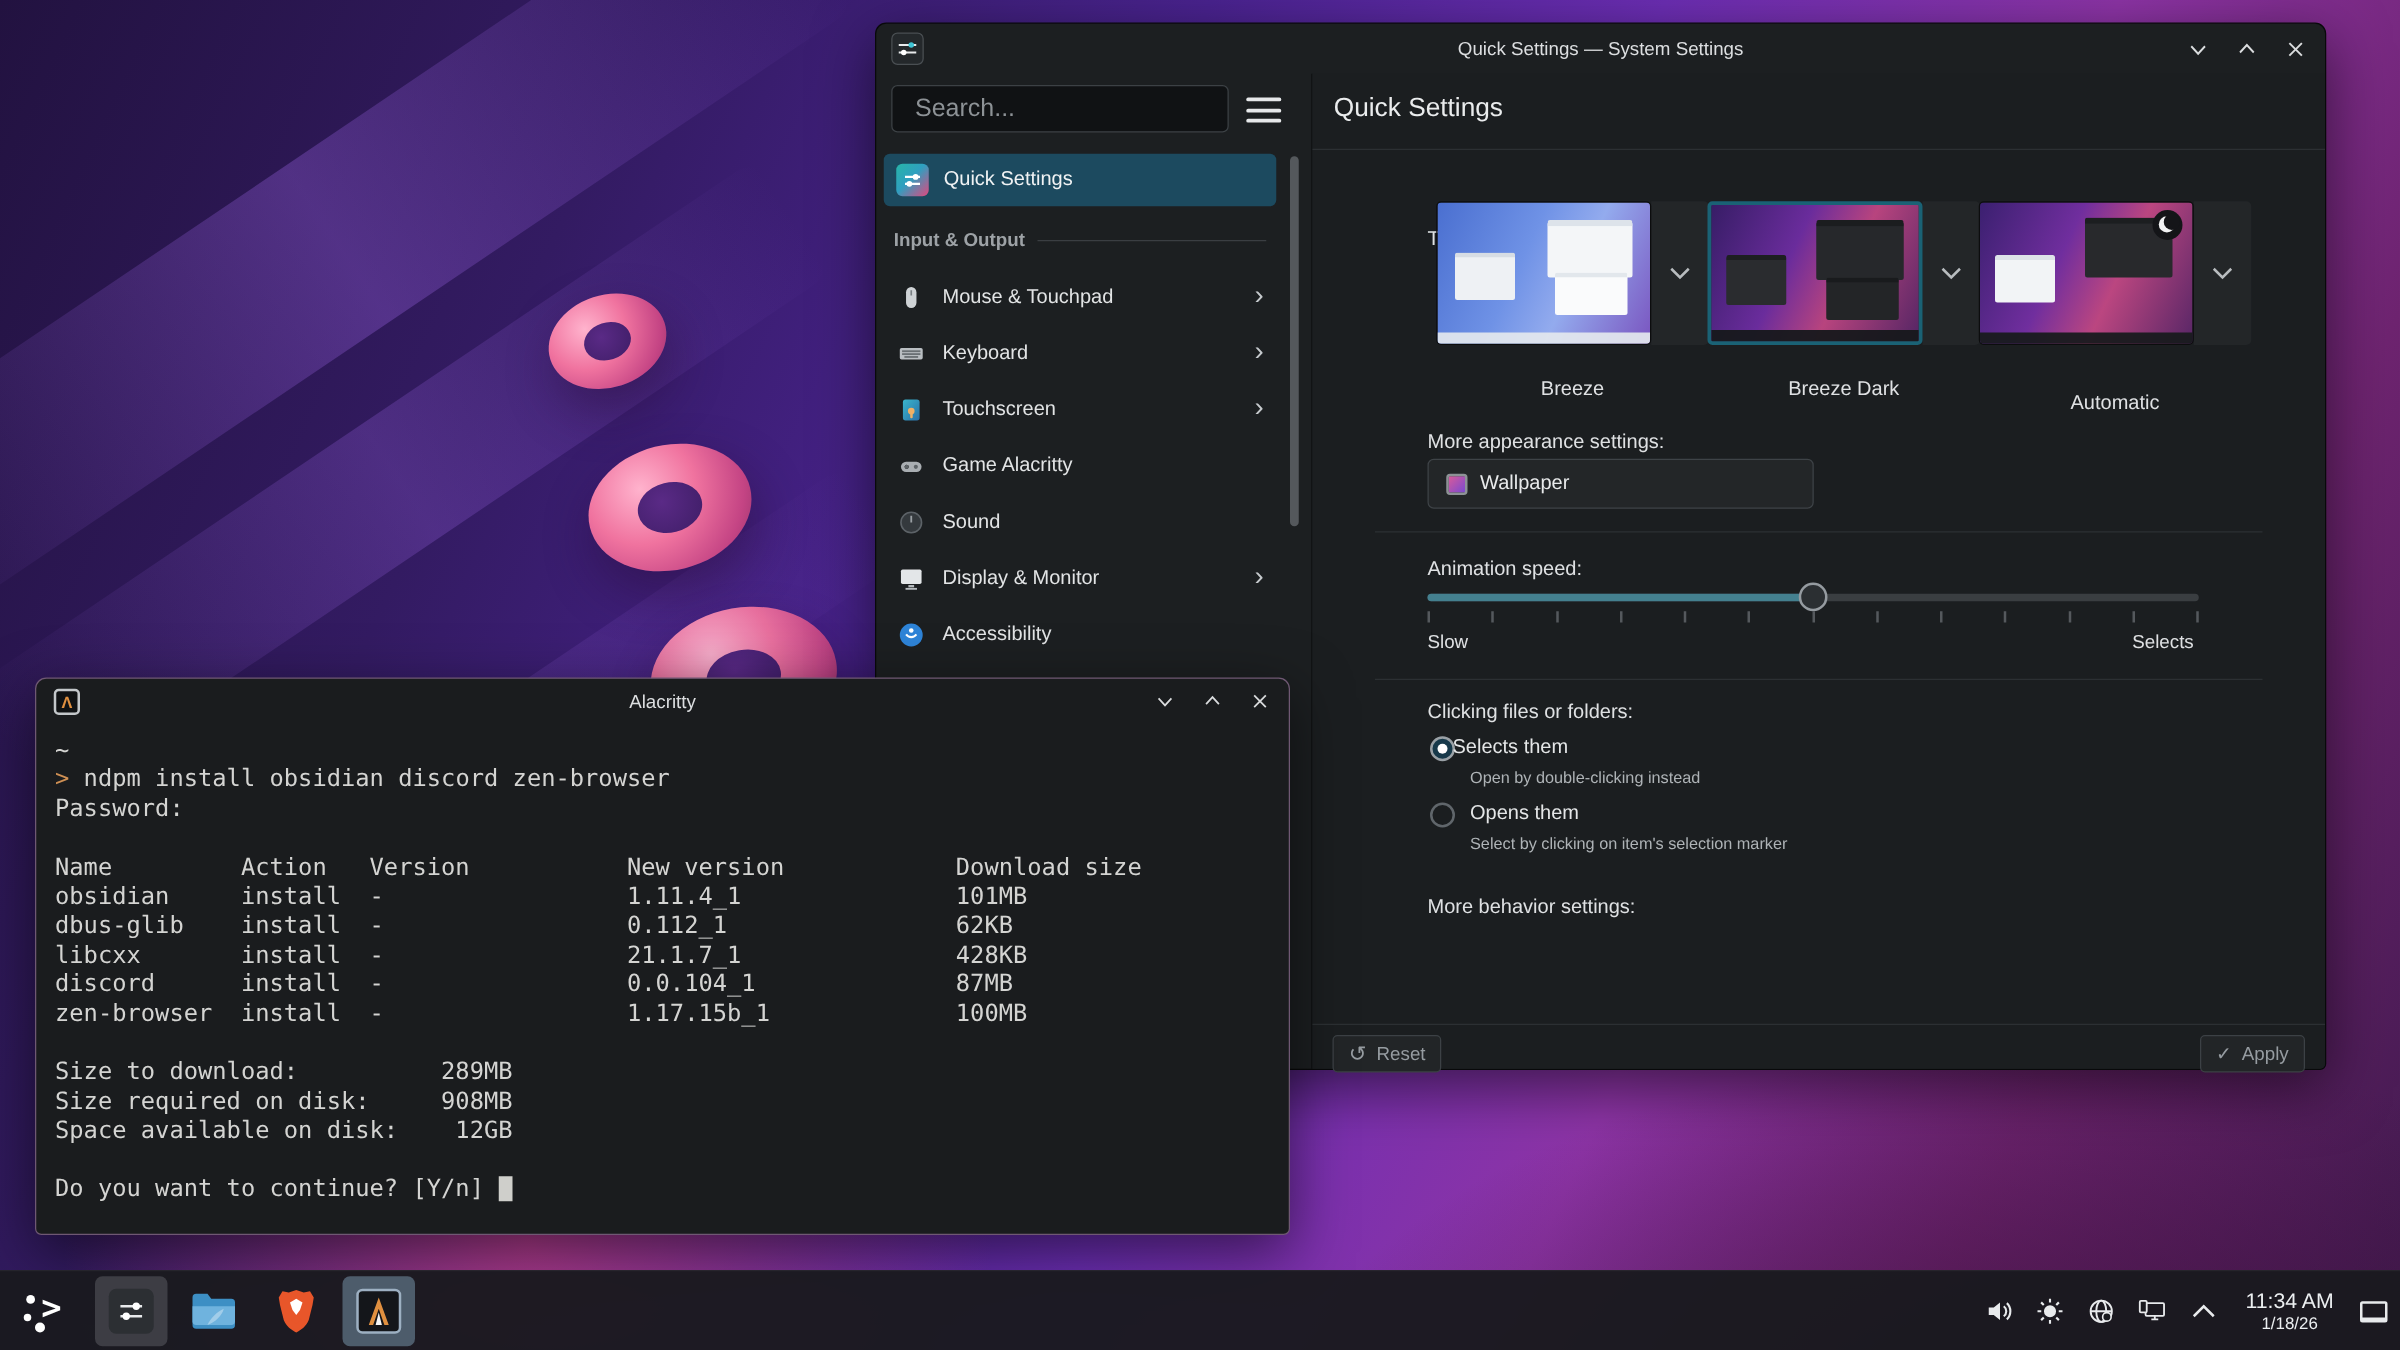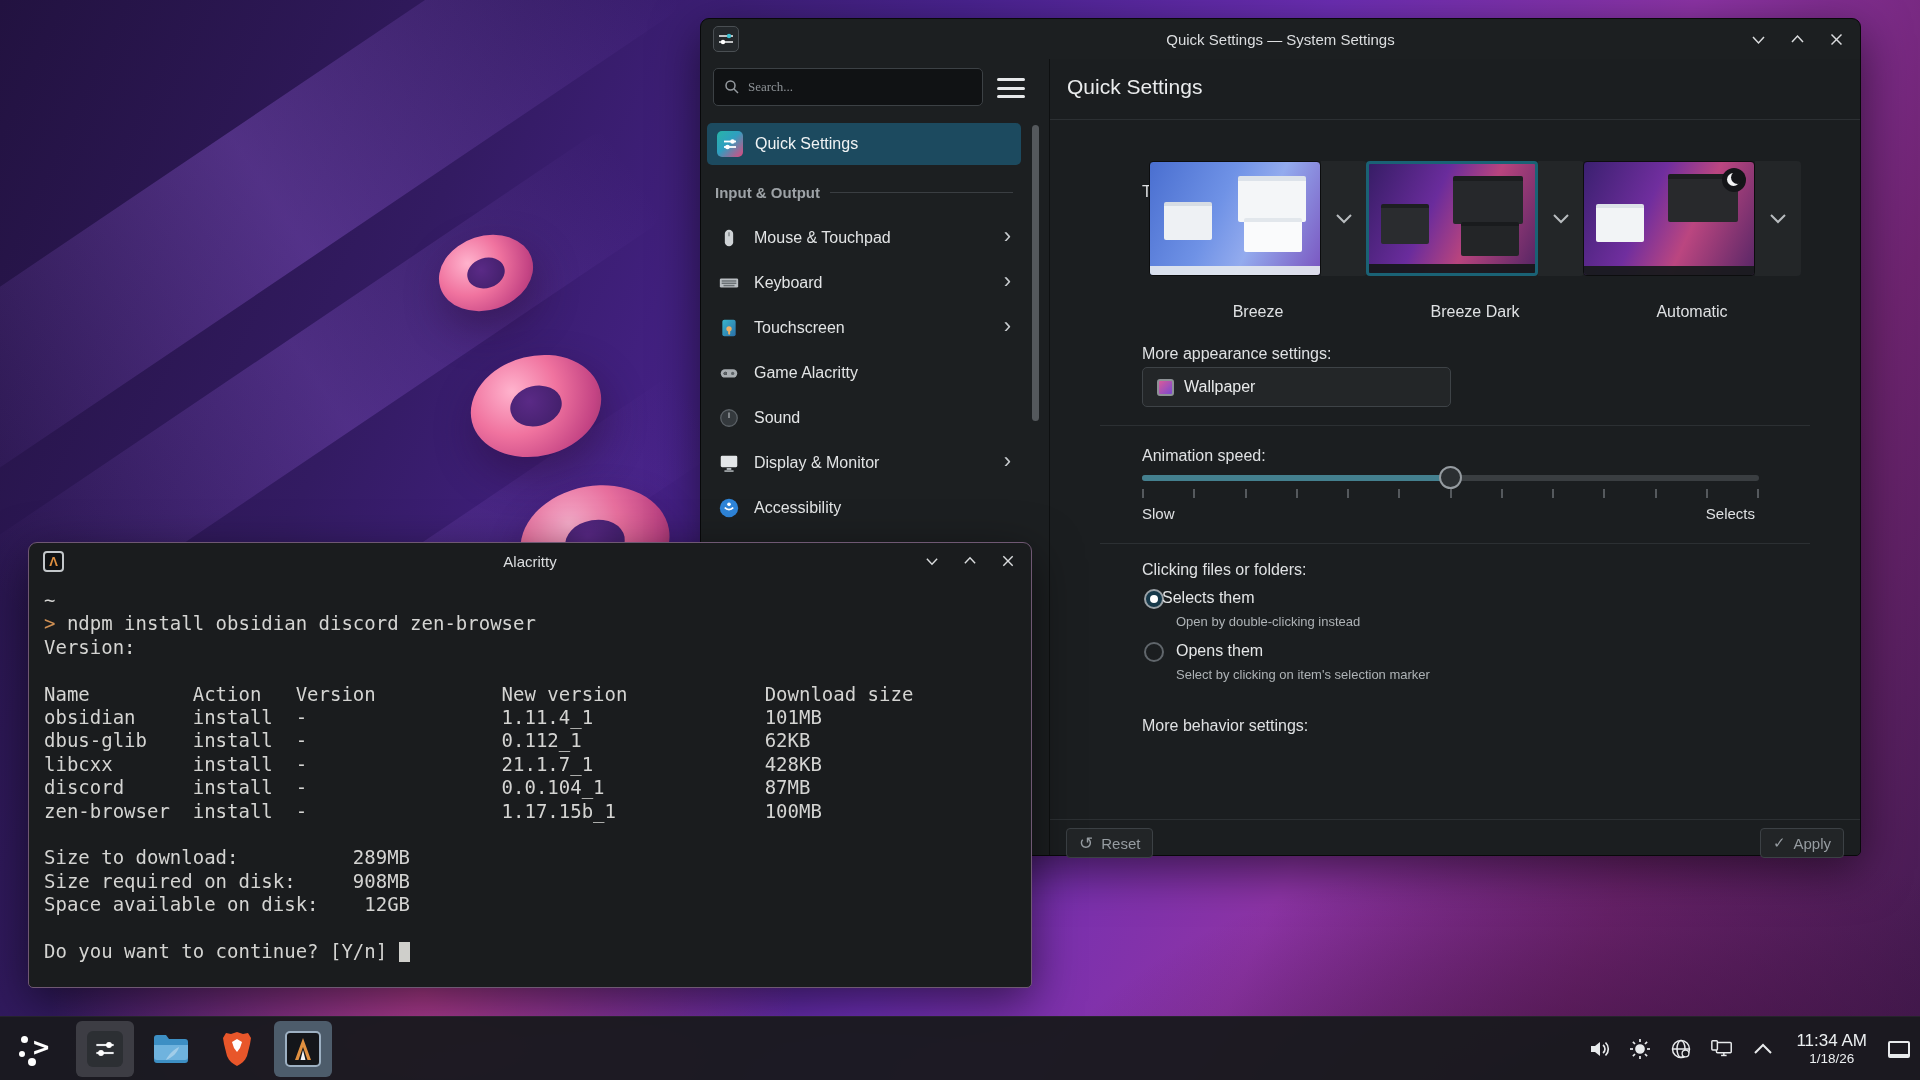--- a/index.html
+++ b/index.html
@@ -36,22 +36,22 @@
   
   #settings { left:700px; top:18px; width:1161px; height:838px; background:#1c1f21;
     border:1px solid #08090a; z-index:20; }
   #settings .app-icon { position:absolute; left:12px; top:7px; width:26px; height:26px;
     border-radius:5px; background:#24282b; border:1px solid #4a4f53; display:flex; align-items:center; justify-content:center; }
 
   #side { position:absolute; left:0; top:40px; width:348px; bottom:0; }
   #side-vdiv { position:absolute; left:348px; top:40px; bottom:0; width:1px; background:#0e1011; }
   .searchbox { position:absolute; left:12px; top:9px; width:270px; height:38px; background:#101214;
     border:1px solid #3c4145; border-radius:5px; display:flex; align-items:center; padding:0 10px; gap:8px; }
-  .searchbox input { flex:1; background:transparent; border:none; outline:none; color:#bef264; font-size:13px;
-    font-family:Liberation Serif, serif; }
+  .searchbox input { flex:1; background:transparent; border:none; outline:none; color:#bef264; font-size:20px;
+    font-family:Liberation Sans, sans-serif; }
   .searchbox input::placeholder { color:#8d9296; }
   .hamburger { position:absolute; left:296px; top:19px; width:28px; height:20px; display:flex;
     flex-direction:column; justify-content:space-between; cursor:pointer; }
   .hamburger span { display:block; height:3px; border-radius:2px; background:#e6e8ea; }
 
   .side-list { position:absolute; left:6px; right:28px; top:64px; }
   .side-sel { height:42px; background:#1c4a5f; border-radius:5px; display:flex; align-items:center;
     gap:12px; padding:0 10px; color:#f0f3f4; font-size:16px; margin-bottom:12px; cursor:pointer; }
   .qs-ico { width:26px; height:26px; border-radius:5px;
     background:linear-gradient(135deg,#27b5a8 0%,#2f9fc0 45%,#e0487e 100%);
@@ -345,21 +345,21 @@
         <div class="mini" style="left:12px;top:42px;width:48px;height:38px;background:#f2f4f6;border-top:4px solid #dde2e8;"></div>
         <div class="tb" style="background:rgba(24,26,29,.95);"></div>
         <div class="moon"></div>
       </div>
       <div class="drop">
         <svg width="18" height="12" viewBox="0 0 18 12">
             <polyline points="2,2 9,9 16,2" fill="none" stroke="#b8bcbf" stroke-width="2"></polyline>
           </svg>
       </div>
     </div>
-    <div class="theme-name" style="left:533px;">Automatic</div>
+    <div class="theme-name" style="left:533px;margin-top:11px;">Automatic</div>
 
     <div class="lbl" style="top:286px;">More appearance settings:</div>
 
     <button class="btn" style="left:92px;top:308px;width:309px;">
       <span class="mini-ico" style="background:linear-gradient(135deg,#d85a9a,#7a4ad0);border:2px solid #8d9296;border-radius:3px;"></span>
       <span>Wallpaper</span>
     </button>
 
     <div class="hline" style="top:366px;left:50px;right:50px;"></div>
 
@@ -425,21 +425,21 @@
         </svg>
       <svg width="14" height="14" viewBox="0 0 15 15">
         <line x1="2.5" y1="2.5" x2="12.5" y2="12.5" stroke="#dadcde" stroke-width="1.5"></line>
         <line x1="12.5" y1="2.5" x2="2.5" y2="12.5" stroke="#dadcde" stroke-width="1.5"></line>
         </svg>
     </div>
   </div>
   <div id="term-body">
     <div class="ln">~</div>
     <div class="ln"><span class="prompt-sym">&gt;</span><span> ndpm install obsidian discord zen-browser</span></div>
-    <div class="ln">Version:</div>
+    <div class="ln">Password:</div>
     <div class="ln"></div>
     <div class="ln">Name         Action   Version           New version            Download size</div>
     <div class="ln">obsidian     install  -                 1.11.4_1               101MB</div>
     <div class="ln">dbus-glib    install  -                 0.112_1                62KB</div>
     <div class="ln">libcxx       install  -                 21.1.7_1               428KB</div>
     <div class="ln">discord      install  -                 0.0.104_1              87MB</div>
     <div class="ln">zen-browser  install  -                 1.17.15b_1             100MB</div>
     <div class="ln"></div>
     <div class="ln">Size to download:          289MB</div>
     <div class="ln">Size required on disk:     908MB</div>

